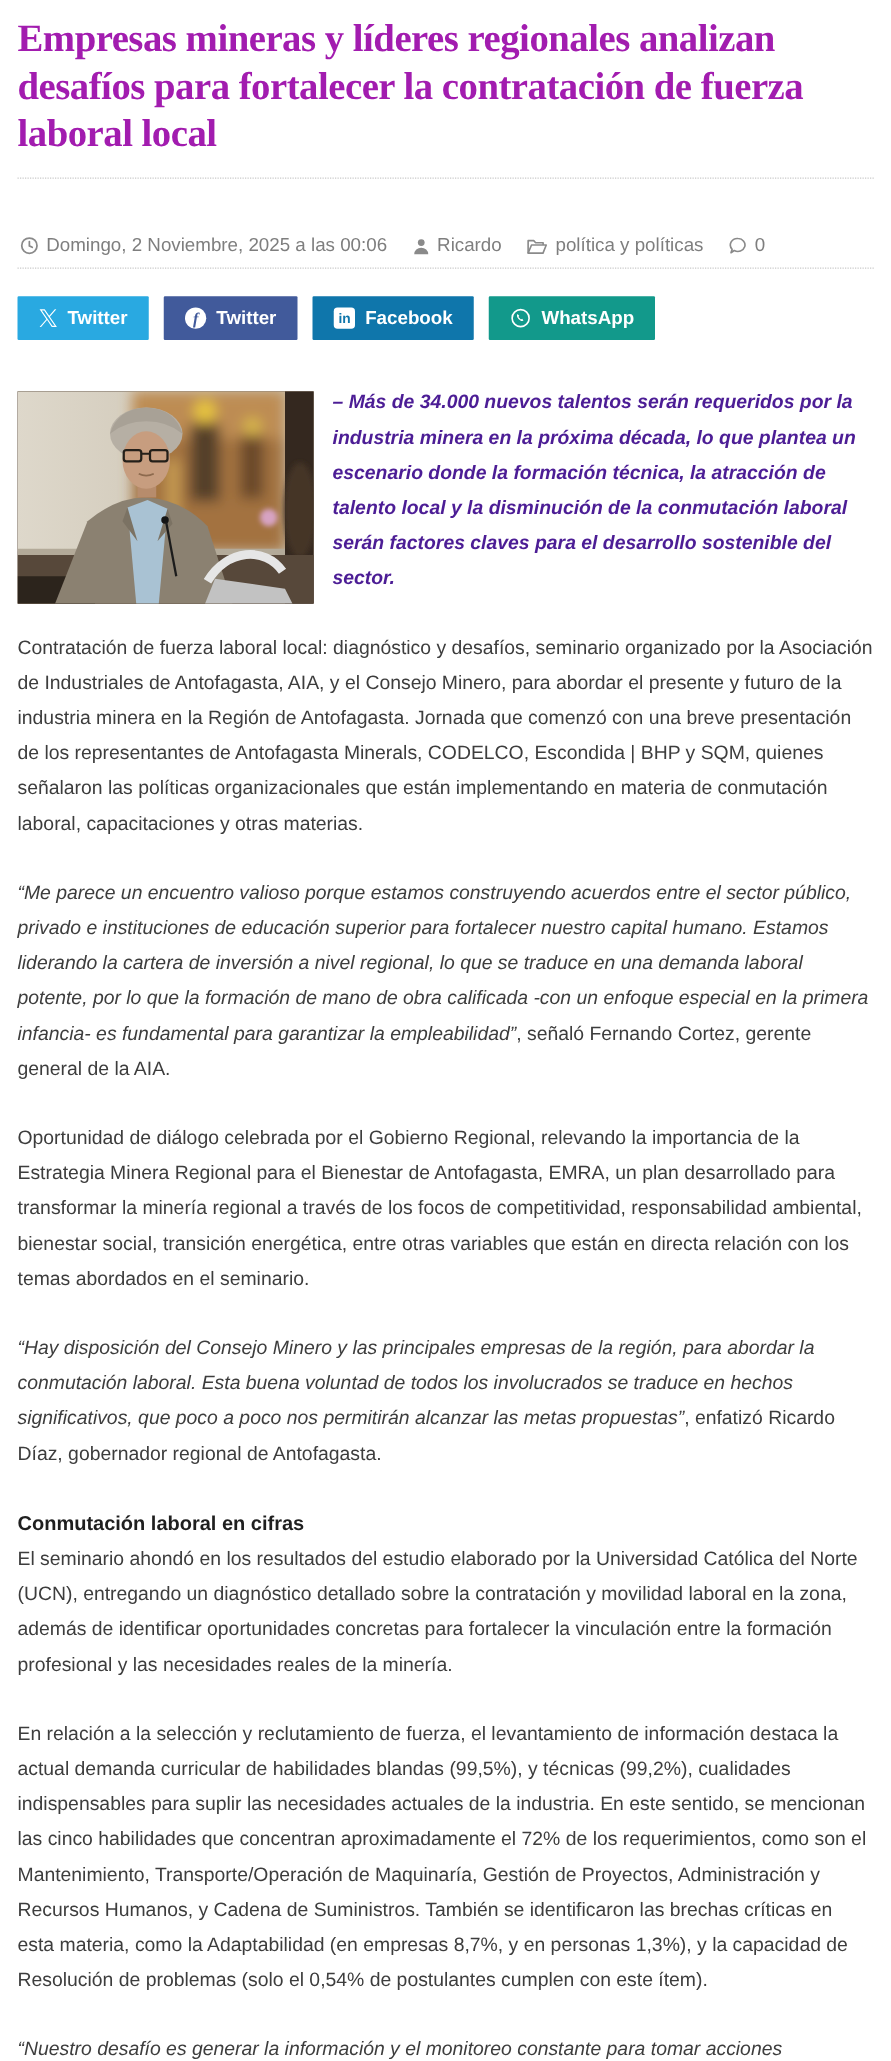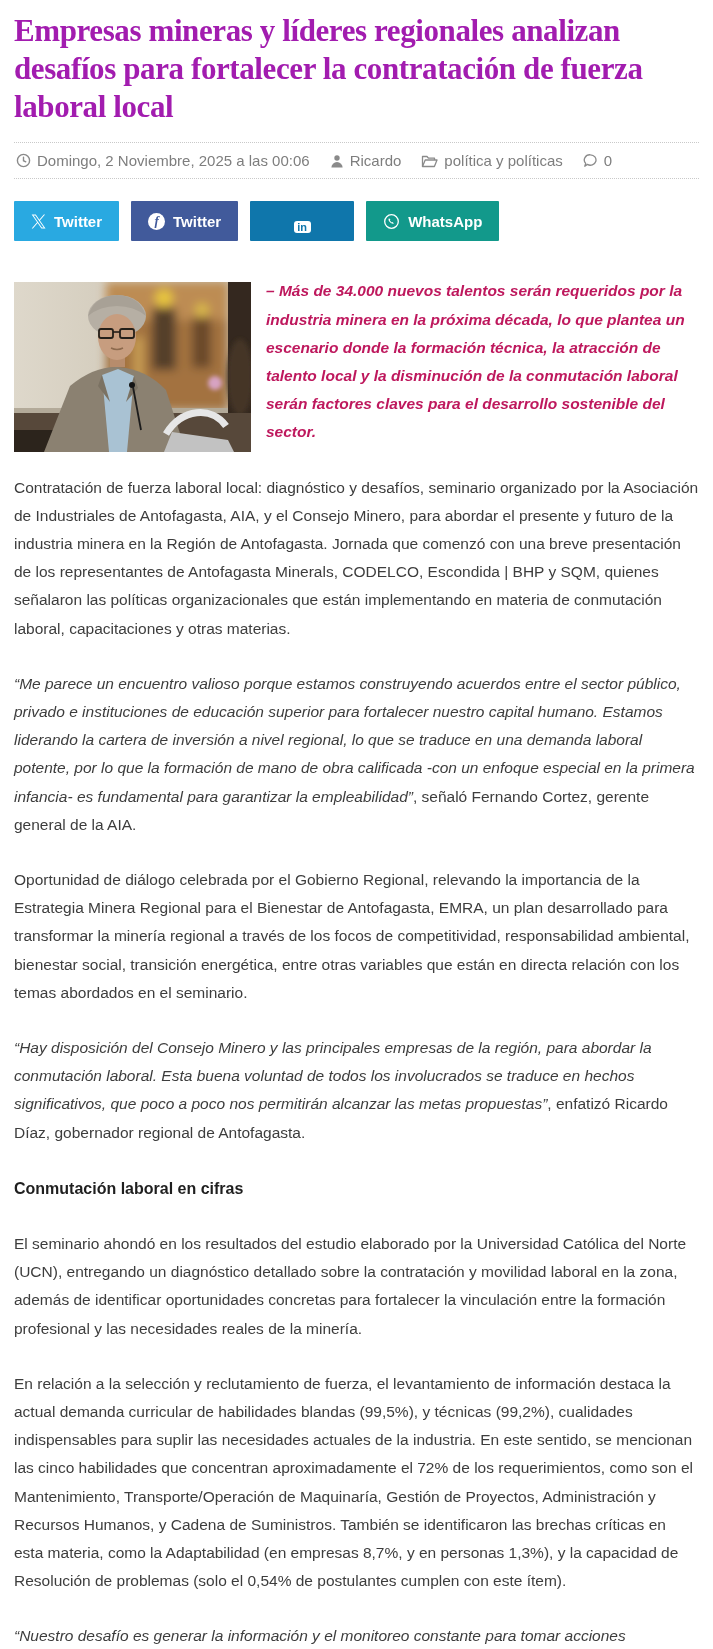--- a/index.html
+++ b/index.html
@@ -24,68 +24,67 @@
   .meta-row {
     border-top: 1px dotted #c9c9c9;
     border-bottom: 1px dotted #c9c9c9;
     padding: 9px 2px;
     display: flex;
     align-items: center;
     gap: 20px;
     color: #7e7e7e;
     font-size: 15px;
   }
-  .meta-item { display: inline-flex; align-items: center; gap: 6px; }
+  .meta-item { display: inline-flex; align-items: center; gap: 6px; margin-top: 36px; }
   .meta-item svg { display: block; }
 
   .share-row { display: flex; gap: 12px; margin: 22px 0 36px 0; }
   .share-btn {
     display: inline-flex;
     align-items: center;
     gap: 8px;
     border: none;
     color: #ffffff;
     font-family: inherit;
     font-size: 15px;
     font-weight: 700;
-    padding: 20px 17px;
+    padding: 2px 17px;
     height: 35px;
     cursor: pointer;
     border-radius: 1px;
   }
   .btn-twitter  { background: #29a9e1; }
   .btn-facebook { background: #415a9b; }
-  .btn-linkedin { background: #0f76ab; flex-direction: column; }
+  .btn-linkedin { background: #0f76ab; }
   .btn-whatsapp { background: #12998b; }
   .share-btn svg { display: block; }
   .fb-badge { 
     width: 17px; height: 17px; border-radius: 50%; background: #fff;
     color: #415a9b; font-weight: 700; font-size: 13px;
     display: inline-flex; align-items: center; justify-content: center;
     font-family: "Liberation Serif", serif; font-style: italic;
   }
   .in-badge {
     width: 17px; height: 17px; border-radius: 3px; background: #fff;
     color: #0f76ab; font-weight: 700; font-size: 11px;
     display: inline-flex; align-items: center; justify-content: center;
   }
 
   article { font-size: 15.5px; line-height: 1.82; color: #3d3d3d; }
   article p { margin-bottom: 27px; }
   article .lead {
     font-weight: 700;
     font-style: italic;
-    color: #be185d;
+    color: #4c1d95;
   }
   article .quote em { font-style: italic; text-align: right; }
   h2.subheading {
     font-size: 16px;
     font-weight: 700;
     color: #1f1f1f;
-    margin-bottom: 27px;
   }
 
   .article-photo {
     float: left;
     width: 237px;
     height: 170px;
     margin: 5px 15px 8px 0;
     overflow: hidden;
     background: #6e5f50;
   }

